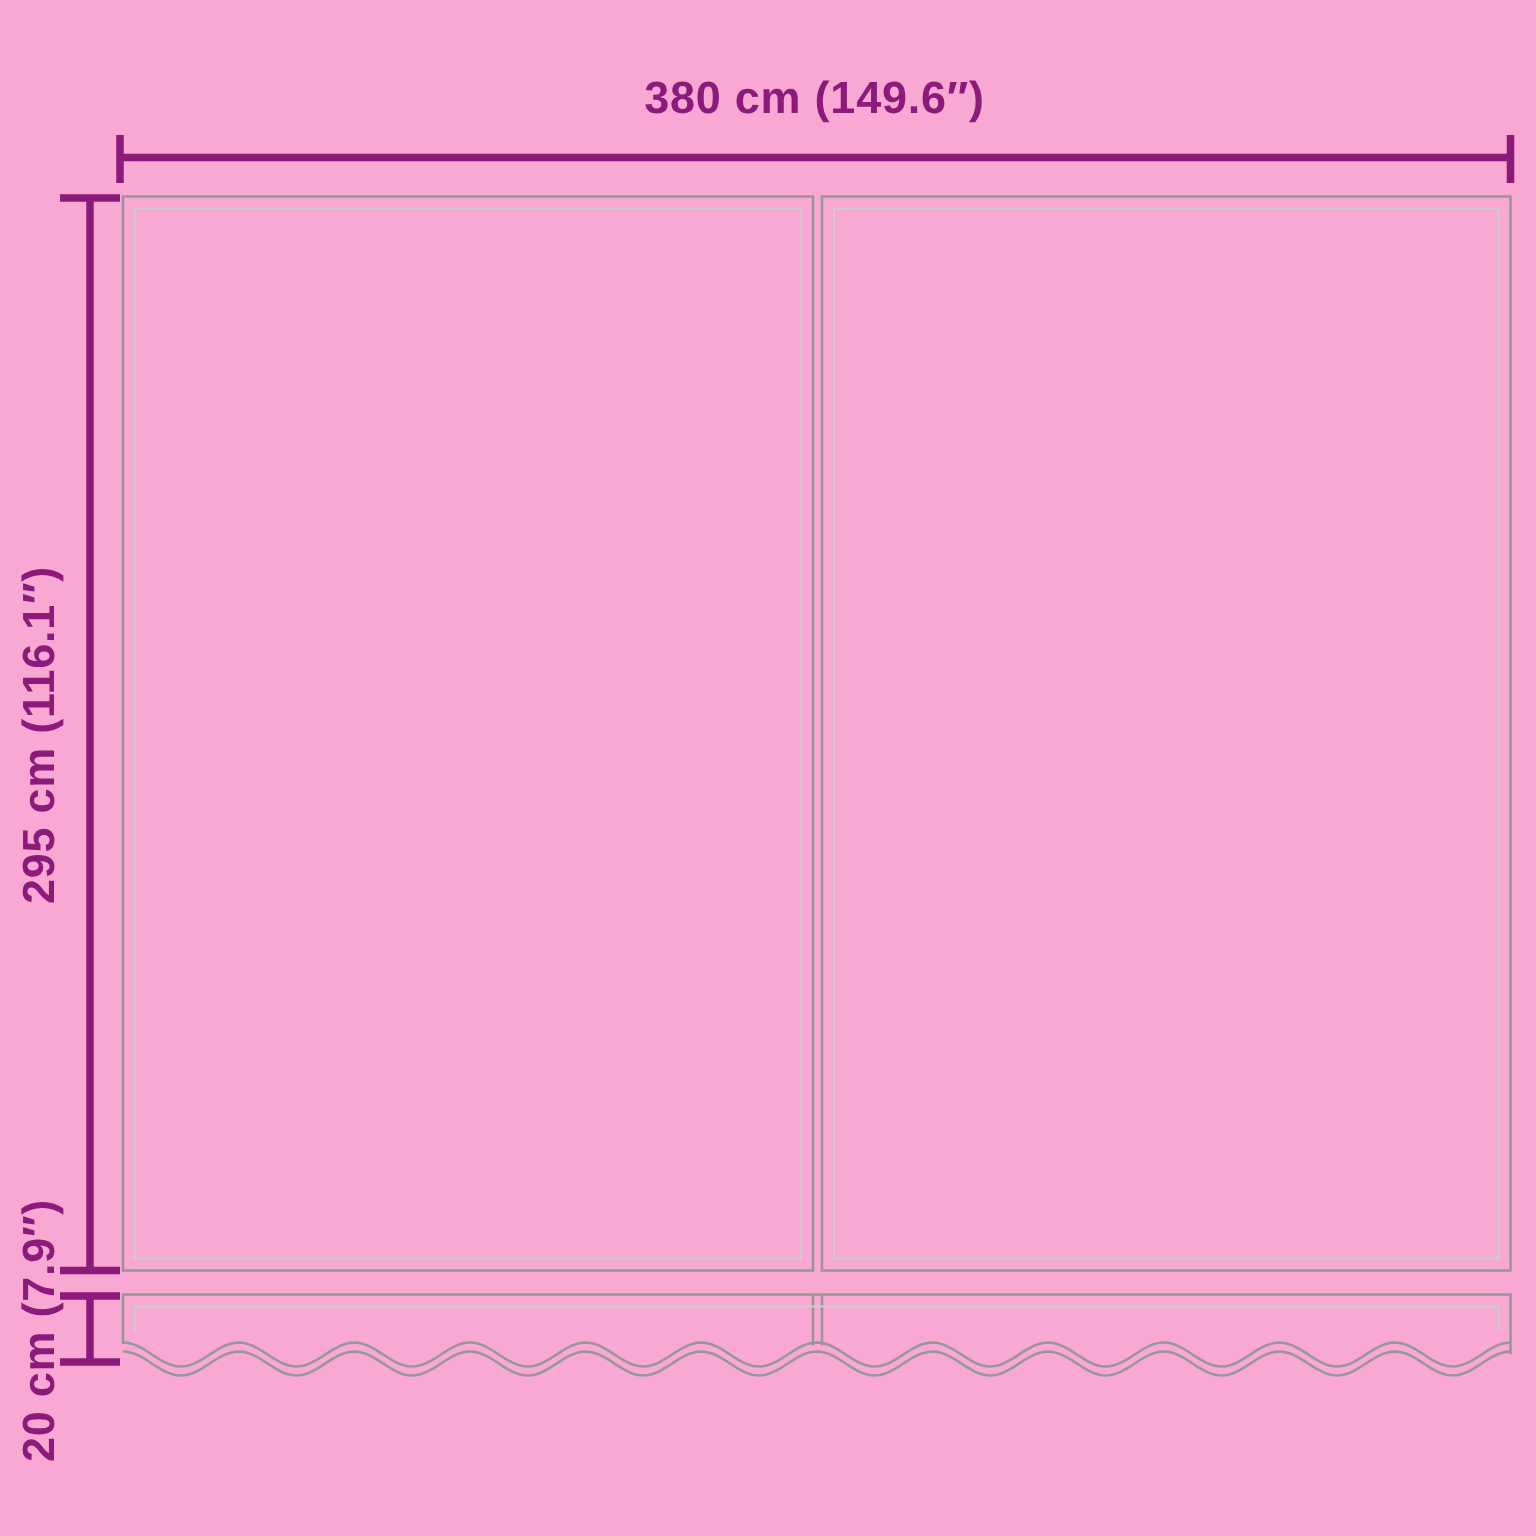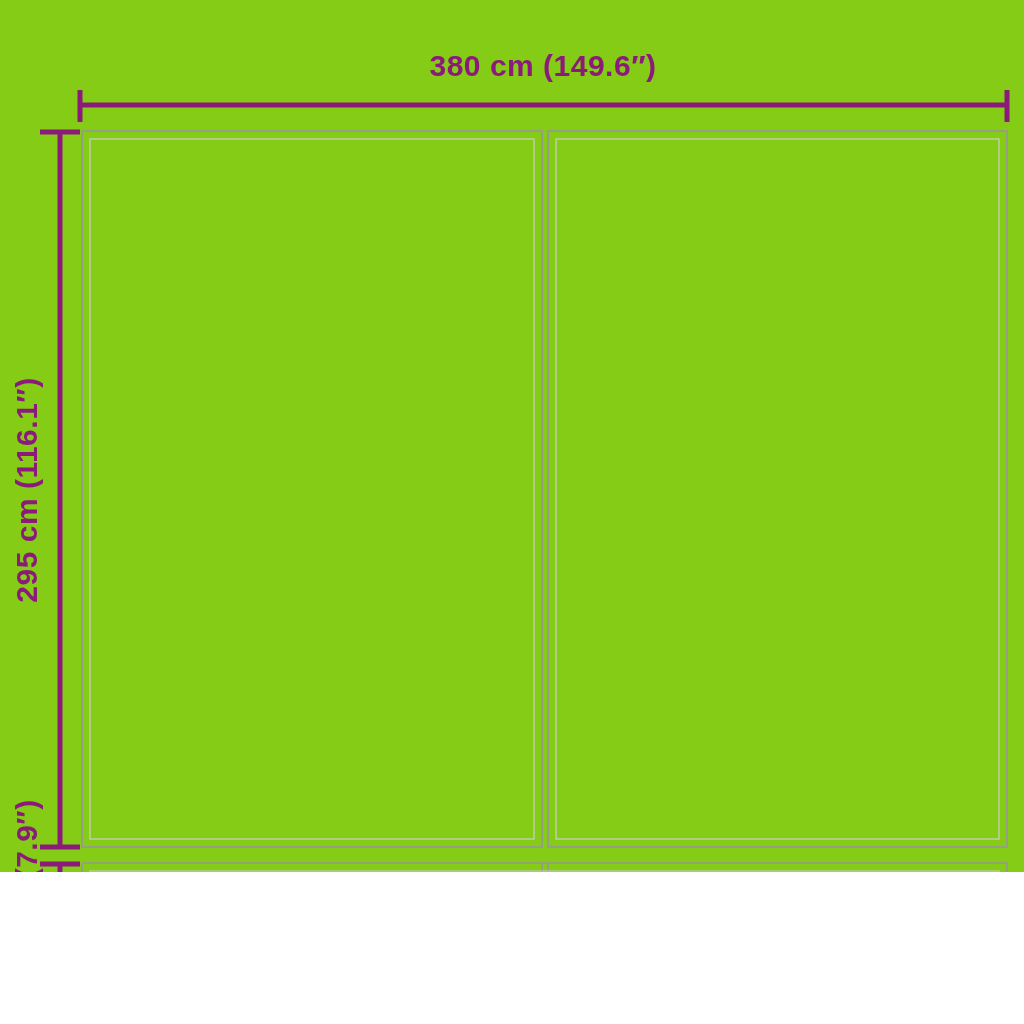--- a/index.html
+++ b/index.html
@@ -3,22 +3,22 @@
 <meta charset="utf-8">
 <style>
   html, body {
     margin: 0;
     padding: 0;
     background: #ffffff;
   }
   .stage {
     position: relative;
     width: 1024px;
-    height: 872px;
-    background: #84cc16;
+    height: 1024px;
+    background: #f9a8d4;
     overflow: hidden;
     font-family: "Liberation Sans", sans-serif;
   }
   .stage svg {
     position: absolute;
     left: 0;
     top: 0;
   }
   .dim-label {
     position: absolute;

